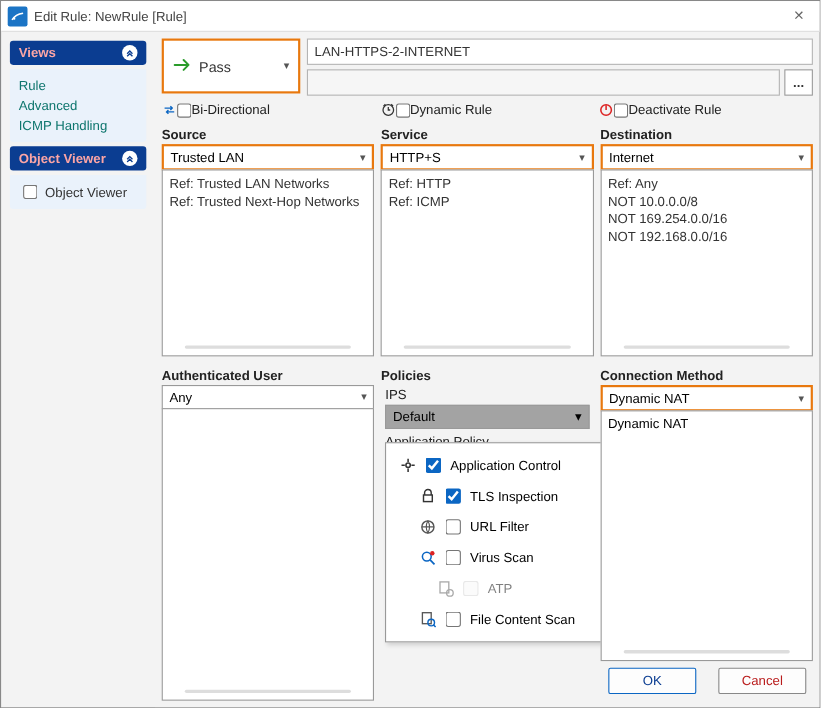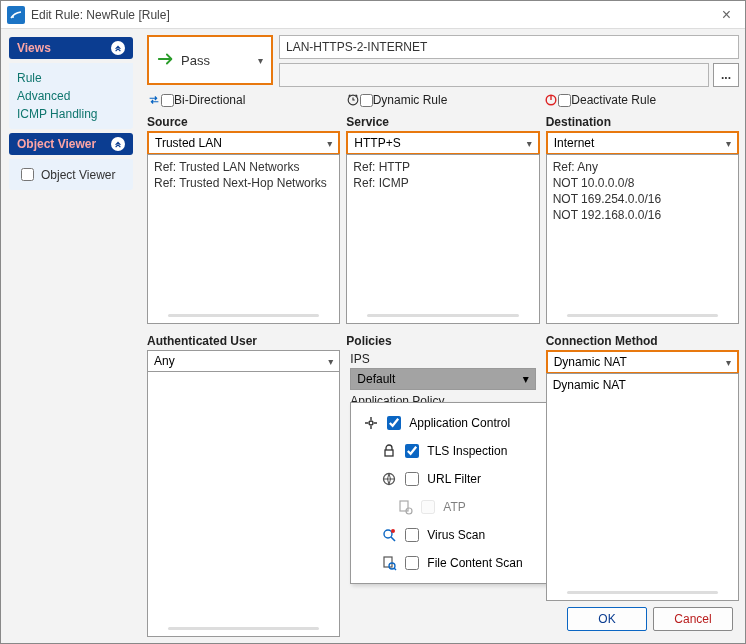--- a/index.html
+++ b/index.html
@@ -47,21 +47,21 @@
 .listbox2::after { content: ""; position: absolute; bottom: 6px; left: 20px; right: 20px; height: 3px; background: #ddd; border-radius: 2px; }
 .pol-sub { color: #222; padding: 2px 4px 0; }
 .pol-select { border: 1px solid #999; background: #a3a3a3; padding: 3px 6px; display: flex; align-items: center; justify-content: space-between; margin: 2px 4px; }
 .policy-pop { position: absolute; background: #fff; border: 1px solid #999; width: 220px; padding: 6px 4px; box-shadow: 2px 2px 4px rgba(0,0,0,0.15); }
 .pp-row { display: flex; align-items: center; gap: 8px; padding: 6px 8px 6px 8px; }
 .pp-row.indent1 { padding-left: 26px; }
 .pp-row.indent2 { padding-left: 42px; }
 .pp-row svg { width: 16px; height: 16px; flex: none; }
 .pp-row input[type=checkbox] { width: 14px; height: 14px; margin: 0; accent-color: #0b66c3; }
 .pp-row .dis { opacity: .5; }
-.footer { display: flex; gap: 6px; padding: 6px; justify-content: flex-end; }
+.footer { display: flex; gap: 20px; padding: 6px; justify-content: flex-end; }
 .btn { min-width: 80px; height: 24px; border: 1px solid #888; background: #fdfdfd; display: flex; align-items: center; justify-content: center; color: #b91c1c; border-radius: 2px; }
 .btn.primary { border: 1px solid #0b66c3; color: #0b3d91; }
 .rel { position: relative; }
 </style>
 </head>
 <body>
 
 <div class="window">
   <div class="titlebar">
     <span class="icon">
@@ -227,39 +227,39 @@
               <span>TLS Inspection</span>
             </div>
             <div class="pp-row indent1">
               <svg viewBox="0 0 16 16">
                   <circle cx="8" cy="8" r="5.5" stroke="#555" fill="none" stroke-width="1.3"></circle>
                   <path d="M2.5 8 H13.5 M8 2.5 Q11 8 8 13.5 Q5 8 8 2.5" stroke="#555" fill="none" stroke-width="1"></path>
                 </svg>
               <input type="checkbox" style="">
               <span>URL Filter</span>
             </div>
+            <div class="pp-row indent1">
+              <svg viewBox="0 0 16 16">
+                  <circle cx="7" cy="7" r="4" stroke="#0b66c3" fill="none" stroke-width="1.4"></circle>
+                  <path d="M10 10 L14 14" stroke="#0b66c3" stroke-width="1.6"></path>
+                  <circle cx="12" cy="4" r="2" fill="#d22"></circle>
+                </svg>
+              <input type="checkbox" style="">
+              <span>Virus Scan</span>
+            </div>
             <div class="pp-row indent2">
               <svg class="dis" viewBox="0 0 16 16">
                   <rect x="3" y="2" width="8" height="10" stroke="#555" fill="none" stroke-width="1.2"></rect>
                   <circle cx="12" cy="12" r="3" stroke="#555" fill="none" stroke-width="1.2"></circle>
                 </svg>
               <input type="checkbox" disabled="" class="dis" style="">
               <span class="dis">ATP</span>
             </div>
             <div class="pp-row indent1">
               <svg viewBox="0 0 16 16">
-                  <circle cx="7" cy="7" r="4" stroke="#0b66c3" fill="none" stroke-width="1.4"></circle>
-                  <path d="M10 10 L14 14" stroke="#0b66c3" stroke-width="1.6"></path>
-                  <circle cx="12" cy="4" r="2" fill="#d22"></circle>
-                </svg>
-              <input type="checkbox" style="">
-              <span>Virus Scan</span>
-            </div>
-            <div class="pp-row indent1">
-              <svg viewBox="0 0 16 16">
                   <rect x="3" y="2" width="8" height="10" stroke="#555" fill="none" stroke-width="1.2"></rect>
                   <circle cx="11" cy="11" r="3" stroke="#0b66c3" fill="none" stroke-width="1.3"></circle>
                   <path d="M13 13 L15 15" stroke="#0b66c3" stroke-width="1.4"></path>
                 </svg>
               <input type="checkbox" style="">
               <span>File Content Scan</span>
             </div>
           </div>
         </div>
 

